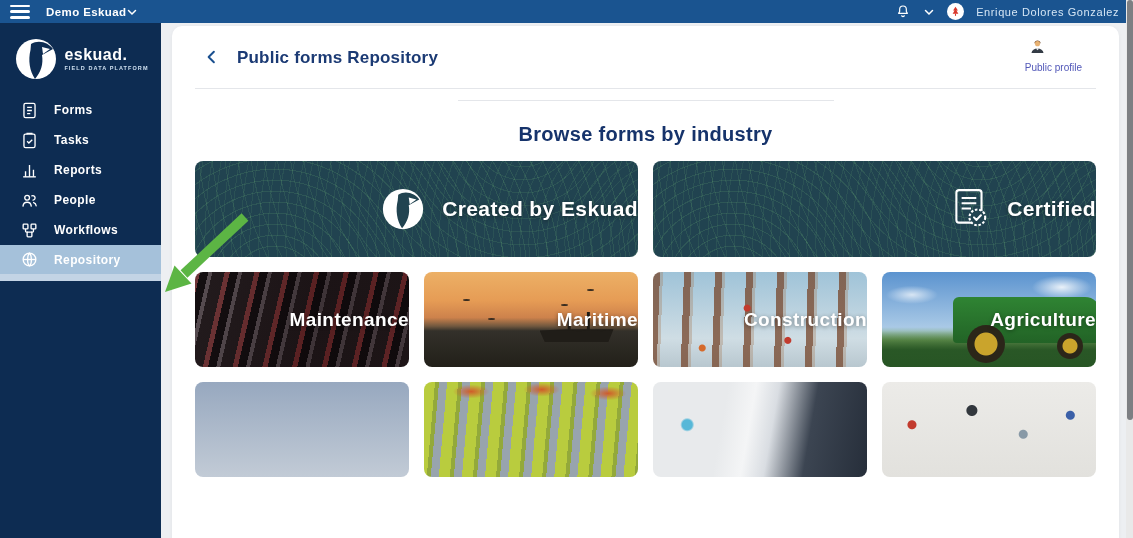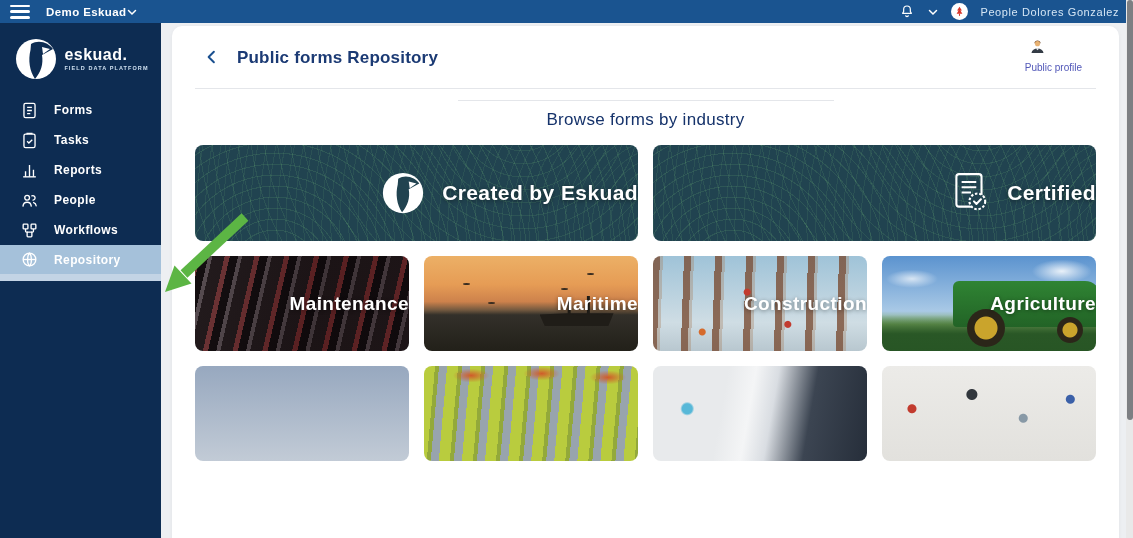--- a/index.html
+++ b/index.html
@@ -54,21 +54,21 @@
   }
   .panel-header { position:relative; padding-top:22px; height:62px; }
   .back-btn { position:absolute; left:8px; top:22px; width:18px; height:18px; cursor:pointer; }
   .page-title { margin-left:42px; color:#1b3a74; font-size:17px; font-weight:bold; letter-spacing:.2px; }
   .profile-box { position:absolute; right:14px; top:12px; text-align:center; }
   .profile-ico { width:17px; height:17px; margin:0 auto 2px auto; display:block; }
   .profile-link { color:#5157b8; font-size:10px; cursor:pointer; display:inline-block;padding-left:32px; }
   .hr { border:none; border-top:1px solid #e4e6ea; margin:0; }
   .subtitle { text-align:center; color:#1c3a6e; font-size:13px; font-weight:bold; margin-top:15px; letter-spacing:.1px; }
   .sub-divider { width:376px; border:none; border-top:1px solid #e4e6ea; margin:11px auto 0 auto; }
-  .section-heading { text-align:center; color:#16336b; font-size:17px; font-weight:normal; margin-top:9px; letter-spacing:.3px; }
+  .section-heading { text-align:center; color:#16336b; font-size:20px; font-weight:bold; margin-top:22px; letter-spacing:.3px; }
 
   
   .cards { display:flex; flex-direction:column; gap:15px; margin-top:15px; }
   .crow { display:flex; gap:15px; }
   .card {
     flex:1; height:96px; border-radius:8px; position:relative; overflow:hidden;
     display:flex; align-items:center; justify-content:flex-end; cursor:pointer;
   }
   .crow.small .card { height:95px; }
   .crow.wide2 .card { height:94px; }
@@ -194,21 +194,21 @@
       </svg>
     <svg class="chev-down" viewBox="0 0 24 24" fill="none" stroke="#fff" stroke-width="3" stroke-linecap="round">
         <path d="M5 9l7 7 7-7"></path>
       </svg>
     <div class="avatar">
       <svg width="13" height="13" viewBox="0 0 24 24">
           <path d="M12 3l4.5 7h-2.8l3.6 6h-10.6l3.6-6H7.5z" fill="#d8372b"></path>
           <rect x="11" y="16" width="2" height="4" fill="#d8372b"></rect>
         </svg>
     </div>
-    <span class="username">People Dolores Gonzalez</span>
+    <span class="username">Enrique Dolores Gonzalez</span>
   </div>
 </div>
 
 <div class="sidebar">
   <div class="logo-block">
     <svg class="logo-bird" viewBox="0 0 48 48">
       <circle cx="24" cy="24" r="20" fill="#ffffff"></circle>
       <path d="M19 9 C27 4 37 8 41 14 L30 20 C31.5 29 29 37 23 44 C17.5 36 16 25 18.5 15 Z" fill="#0d2c52"></path>
       <path d="M30 12 l8 2 -7 5z" fill="#ffffff"></path>
     </svg>

